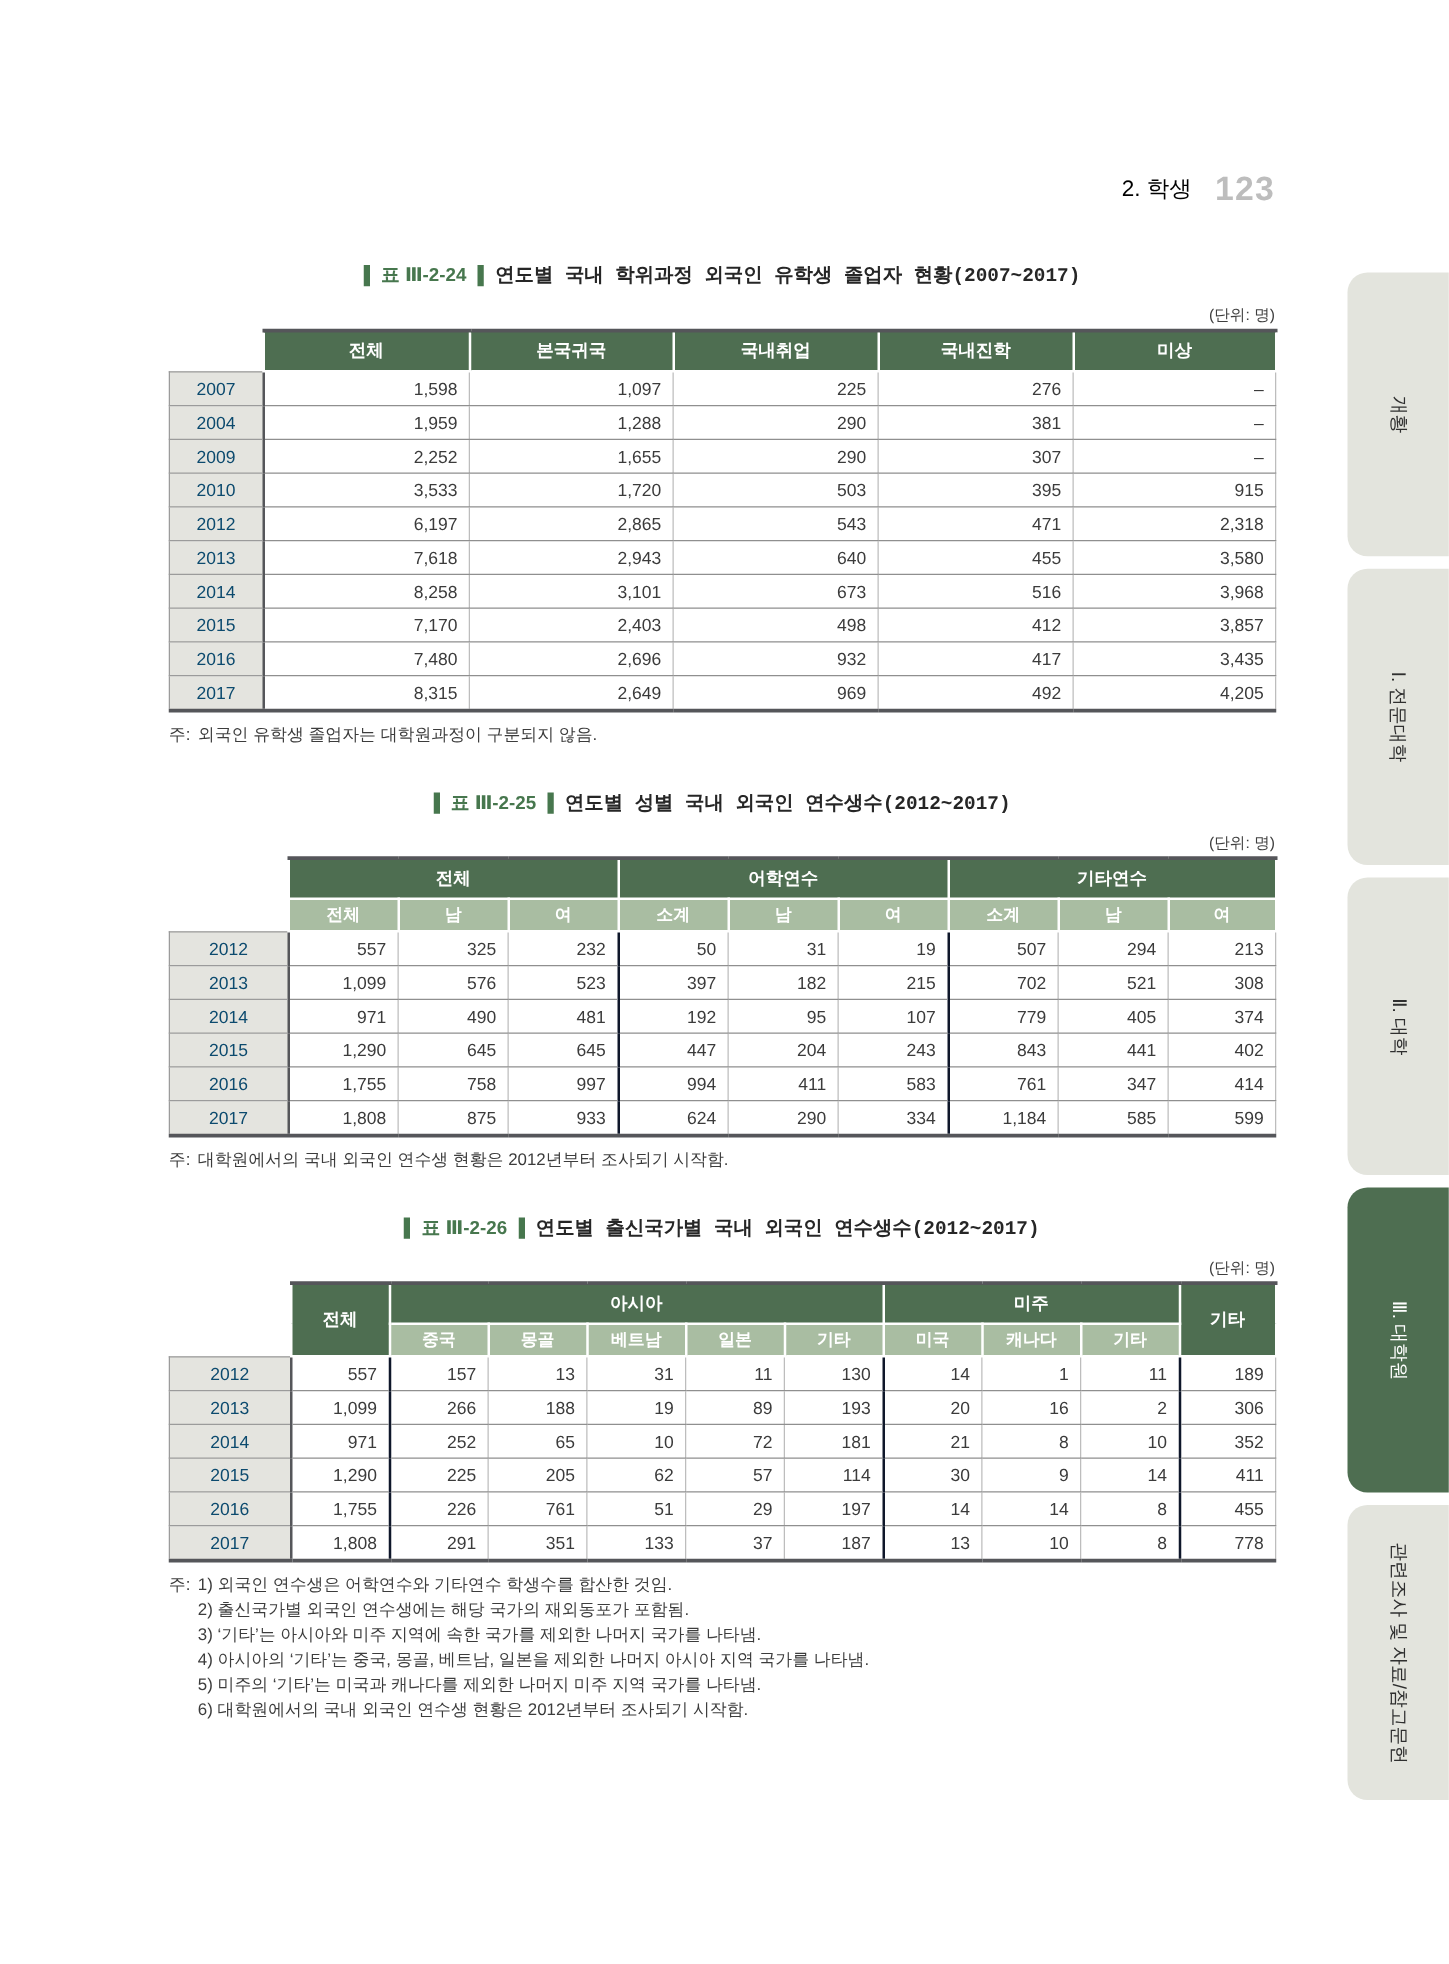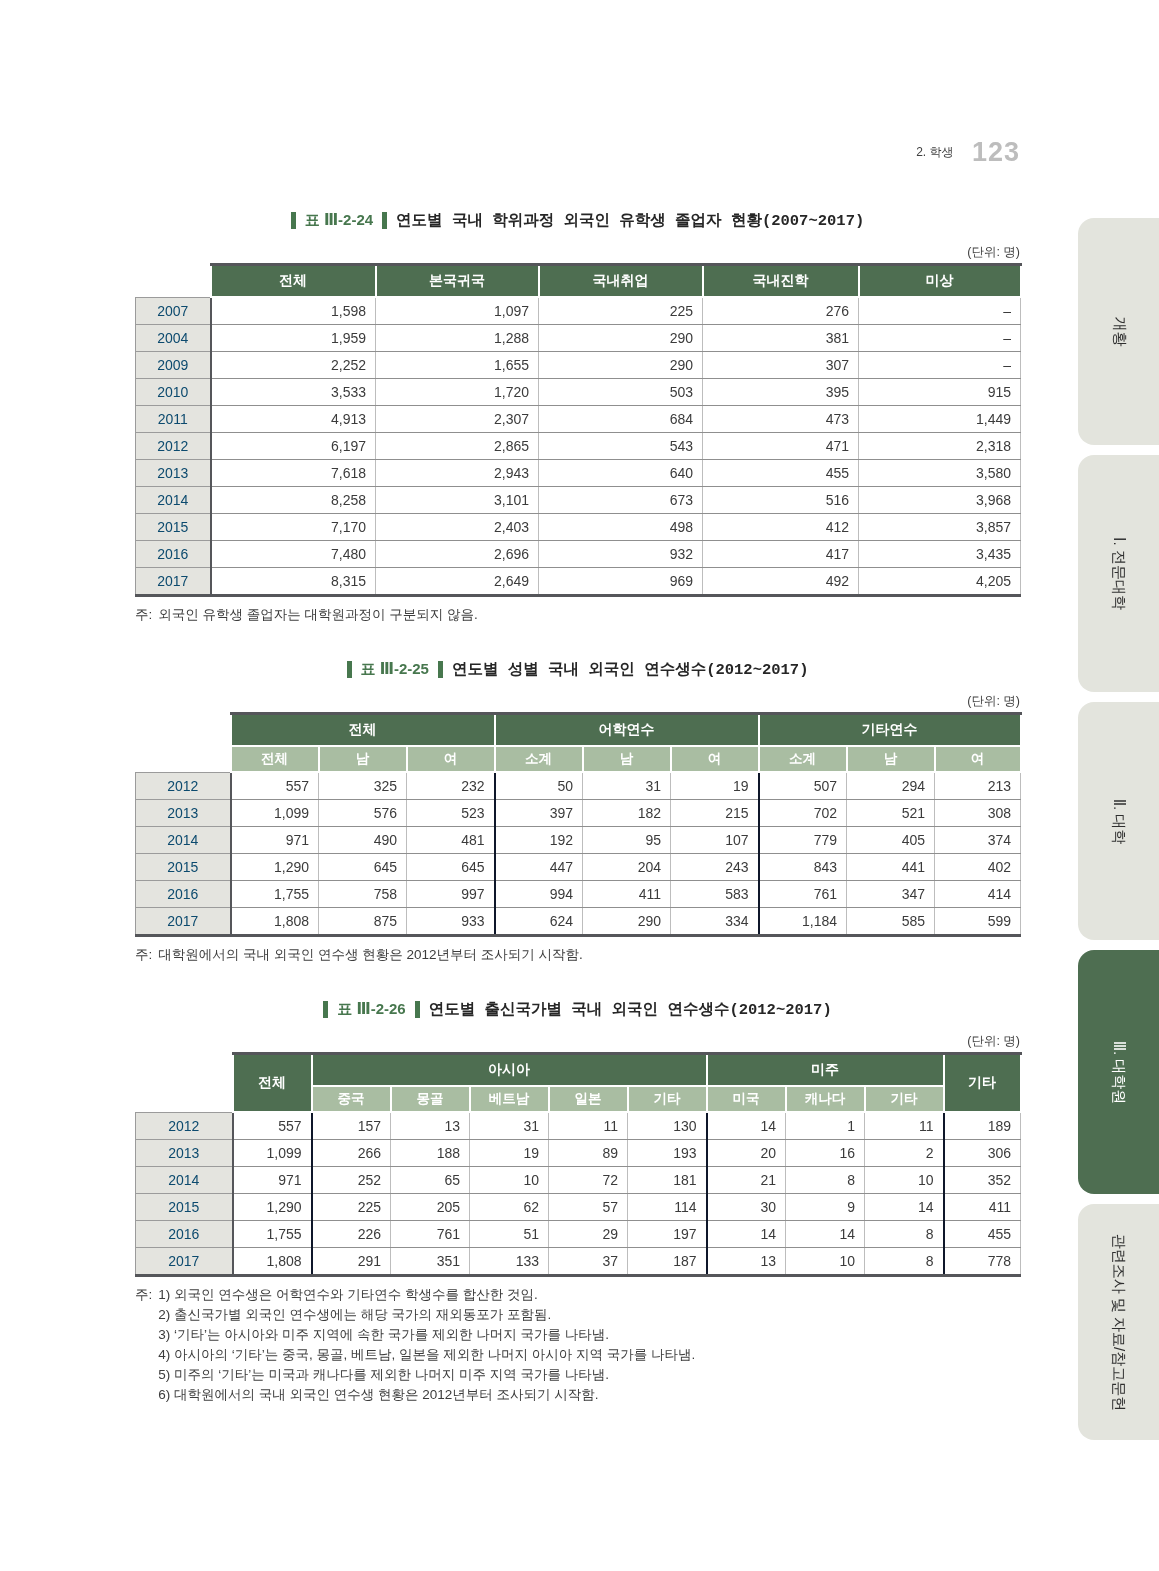--- a/index.html
+++ b/index.html
@@ -15,21 +15,21 @@
   }
   html,body{margin:0;padding:0;}
   body{
     width:1159px;height:1571px;background:#ffffff;position:relative;
     font-family:"Liberation Sans","DejaVu Sans",sans-serif;color:var(--ink);
     overflow:hidden;
   }
   .content{position:absolute;left:135px;top:0;width:885px;}
   
   .page-header{margin-top:136px;text-align:right;height:30px;line-height:30px;}
-  .ph-section{font-size:12px;color:#404040;vertical-align:middle;}
+  .ph-section{font-size:18px;color:#000000;vertical-align:middle;}
   .ph-num{font-size:27px;font-weight:bold;color:#bdbdbd;margin-left:14px;vertical-align:middle;letter-spacing:1px;}
   
   .tbl-caption{display:flex;justify-content:center;align-items:center;gap:9px;}
   .cap1{margin-top:44px;}
   .cap2{margin-top:34px;}
   .cap3{margin-top:34px;}
   .cap-bar{width:5px;height:17px;background:var(--green-accent);}
   .cap-tag{color:var(--green-accent);font-size:15px;font-weight:bold;}
   .cap-title{color:#262626;font-size:15.5px;font-weight:bold;font-family:Liberation Mono, monospace;}
   .unit-label{text-align:right;font-size:12.5px;color:#3f3f3f;margin-top:13px;margin-bottom:2px;}
@@ -129,28 +129,20 @@
           </tr>
           <tr>
             <td class="year">2010</td>
             <td class="num">3,533</td>
             <td class="num">1,720</td>
             <td class="num">503</td>
             <td class="num">395</td>
             <td class="num">915</td>
           </tr>
           <tr>
-            <td class="year">2011</td>
-            <td class="num">4,913</td>
-            <td class="num">2,307</td>
-            <td class="num">684</td>
-            <td class="num">473</td>
-            <td class="num">1,449</td>
-          </tr>
-          <tr>
             <td class="year">2012</td>
             <td class="num">6,197</td>
             <td class="num">2,865</td>
             <td class="num">543</td>
             <td class="num">471</td>
             <td class="num">2,318</td>
           </tr>
           <tr>
             <td class="year">2013</td>
             <td class="num">7,618</td>

